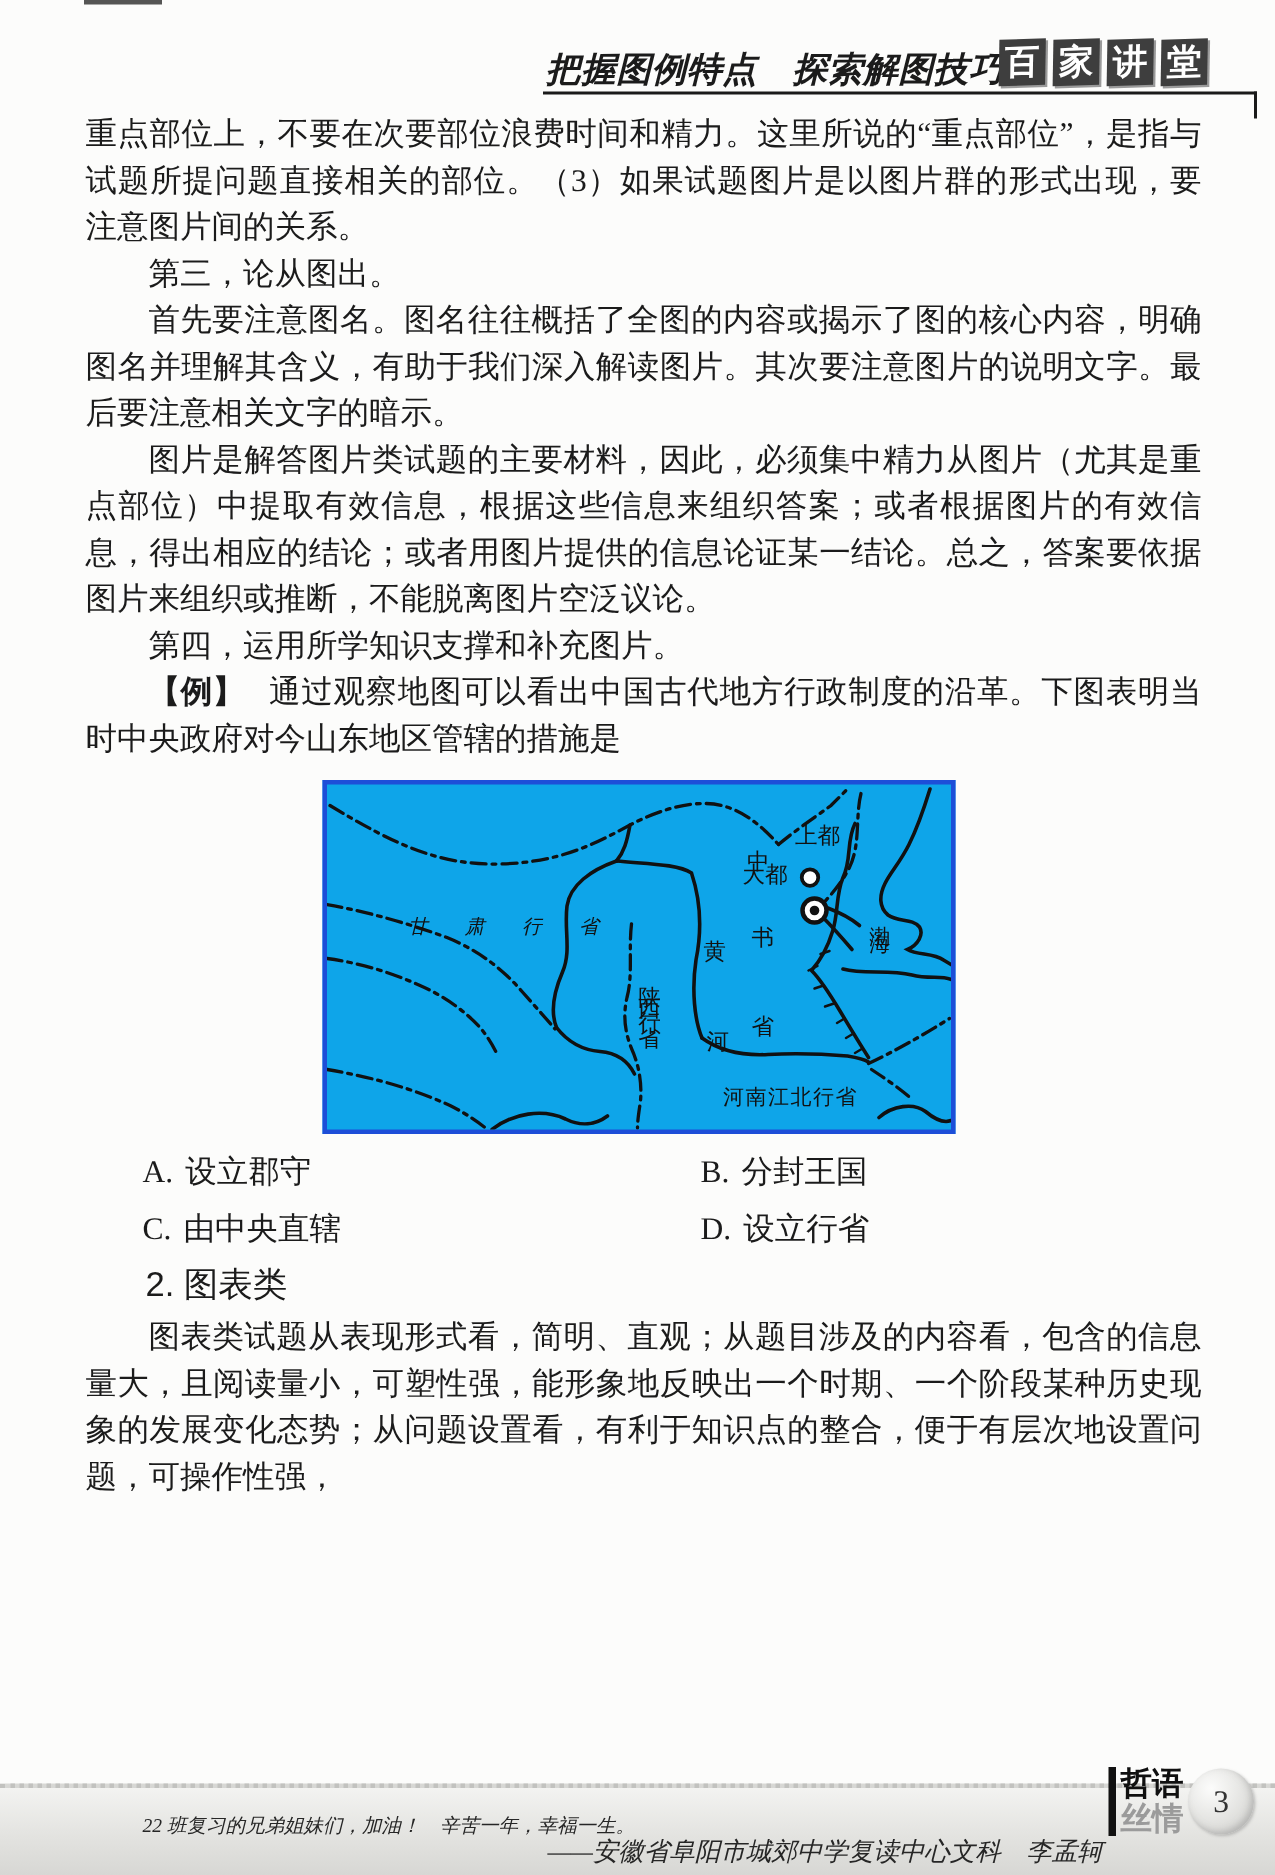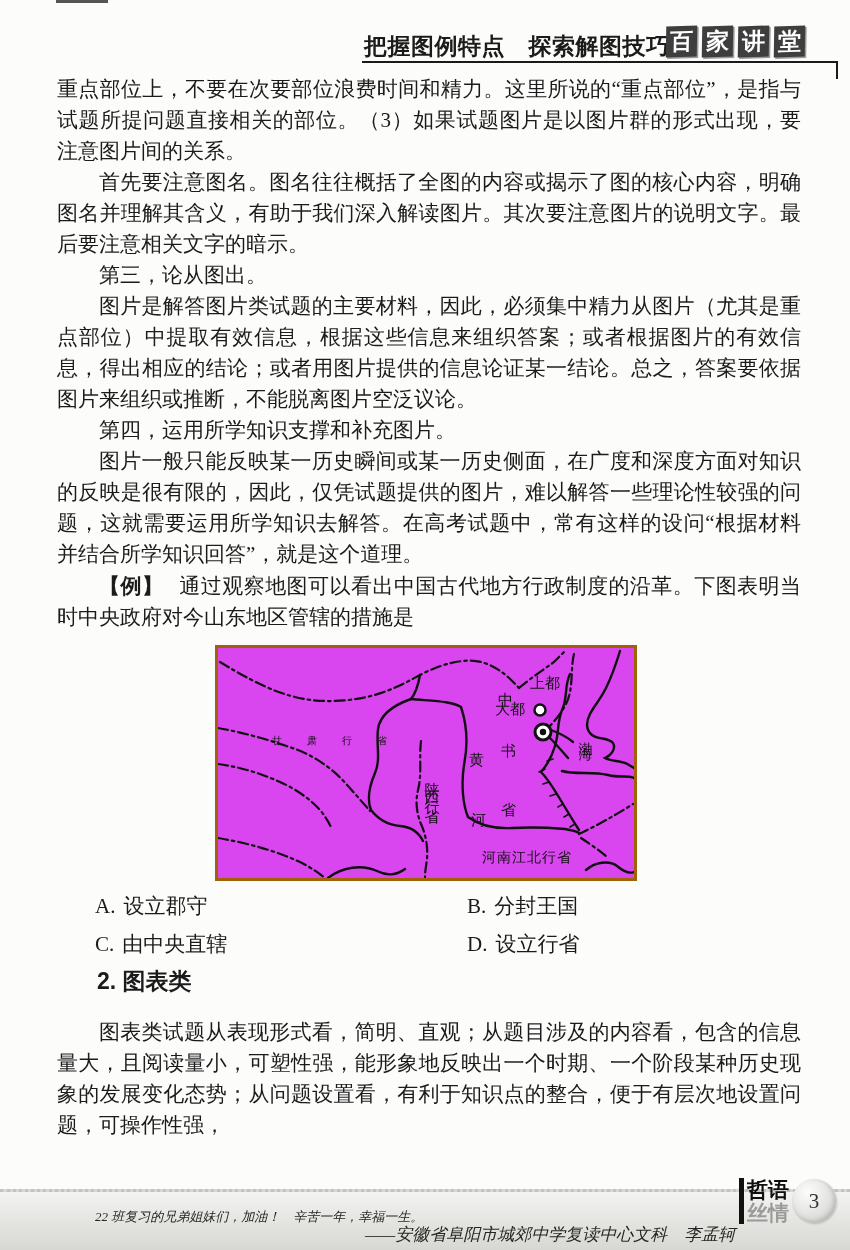--- a/index.html
+++ b/index.html
@@ -2,55 +2,55 @@
 <html><head>
 <meta charset="utf-8">
 <style>
   html,body{margin:0;padding:0;background:#888;}
   .page{position:relative;width:850px;height:1250px;margin:0 auto;background:#fcfcfb;
         font-family:"Liberation Serif","DejaVu Serif",serif;color:#1b1b1b;overflow:hidden;}
   .scan-mark{position:absolute;left:56px;top:0;width:52px;height:3px;background:#2b2b2b;opacity:.8;}
 
   
   .header-title{position:absolute;left:364px;top:31px;font-size:23px;font-weight:700;
-                letter-spacing:.5px;white-space:nowrap;}
+                font-style:italic;letter-spacing:.5px;white-space:nowrap;}
   .header-logo{position:absolute;left:666px;top:26px;display:flex;gap:5px;}
   .brand-tile{width:31px;height:31px;background:#3e3e3e;color:#fff;text-align:center;
               line-height:31px;font-size:23px;font-weight:700;
               font-family:"Liberation Sans","DejaVu Sans",sans-serif;
               transform:rotate(-2deg) skewX(-3deg);box-shadow:1.5px 1.5px 0 #9a9a9a;}
   .title-rule{position:absolute;left:362px;top:61px;width:306px;border-bottom:2.5px solid #1a1a1a;}
   .logo-bracket{position:absolute;left:668px;top:61px;width:168px;height:16px;
                 border-top:2.5px solid #1a1a1a;border-right:2.5px solid #1a1a1a;}
 
   
   .content{position:absolute;left:57px;top:74px;width:744px;}
   .para{margin:0;font-size:21px;line-height:31px;text-align:justify;text-indent:2em;}
   .para.no-indent{text-indent:0;}
   .example-label,.hint-label{font-family:"Liberation Sans","DejaVu Sans",sans-serif;
                              font-weight:700;margin-right:16px;}
   .hint-text{font-style:italic;}
 
   
   .map-figure{position:relative;width:416px;height:230px;margin:12px 0 10px 158px;
-              border:3px solid #a16207;background:#d946ef;}
+              border:3px solid #1d4ed8;background:#0ea5e9;}
   .map-figure svg{position:absolute;left:0;top:0;}
   .dd{fill:none;stroke:#111;stroke-width:2.2;stroke-dasharray:10 4 2.5 4;stroke-linecap:round;}
   .sl{fill:none;stroke:#111;stroke-width:2.4;stroke-linecap:round;}
   .map-label{position:absolute;line-height:1;color:#111;white-space:nowrap;
              font-family:"Liberation Serif","DejaVu Serif",serif;}
   .map-label.vert{writing-mode:vertical-rl;}
 
   
   .options-grid{display:grid;grid-template-columns:372px auto;row-gap:7px;
                 margin:4px 0 0 38px;font-size:21px;line-height:31px;}
   .option-key{margin-right:8px;}
 
   
-  .section-heading{margin:6px 0 20px 40px;font-size:23px;font-weight:700;
+  .section-heading{margin:6px 0 4px 40px;font-size:23px;font-weight:400;
                    font-family:"Liberation Sans","DejaVu Sans",sans-serif;}
 
   
   .footer{position:absolute;left:0;right:0;bottom:0;height:58px;
           background:linear-gradient(180deg,#f3f3f1 0%,#e3e3e0 55%,#d7d7d4 100%);
           border-top:3px dotted #c2c2bf;}
   .footer-note1{position:absolute;left:95px;top:16px;font-size:13px;font-style:italic;color:#262626;}
   .footer-note2{position:absolute;left:365px;top:31px;font-size:17px;font-style:italic;color:#262626;}
   .footer-brand{position:absolute;right:14px;top:-14px;display:flex;align-items:center;text-align:right;}
   .brand-bar{width:5px;height:46px;background:#111;margin-right:3px;}
@@ -78,25 +78,24 @@
       <div class="brand-tile">讲</div>
       <div class="brand-tile">堂</div>
     </div>
   <div class="title-rule"></div>
   <div class="logo-bracket"></div>
 
   <div class="content">
 
     <div>
         <p class="para no-indent">重点部位上，不要在次要部位浪费时间和精力。这里所说的“重点部位”，是指与试题所提问题直接相关的部位。（3）如果试题图片是以图片群的形式出现，要注意图片间的关系。</p>
+        <p class="para">第三，论从图出。</p>
         <p class="para">首先要注意图名。图名往往概括了全图的内容或揭示了图的核心内容，明确图名并理解其含义，有助于我们深入解读图片。其次要注意图片的说明文字。最后要注意相关文字的暗示。</p>
-        <p class="para">第三，论从图出。</p>
         <p class="para">图片是解答图片类试题的主要材料，因此，必须集中精力从图片（尤其是重点部位）中提取有效信息，根据这些信息来组织答案；或者根据图片的有效信息，得出相应的结论；或者用图片提供的信息论证某一结论。总之，答案要依据图片来组织或推断，不能脱离图片空泛议论。</p>
         <p class="para">第四，运用所学知识支撑和补充图片。</p>
-        <p class="para">图片一般只能反映某一历史瞬间或某一历史侧面，在广度和深度方面对知识的反映是很有限的，因此，仅凭试题提供的图片，难以解答一些理论性较强的问题，这就需要运用所学知识去解答。在高考试题中，常有这样的设问“根据材料并结合所学知识回答”，就是这个道理。</p>
       </div>
 
     <p class="para">
       <span class="example-label">【例】</span><span>通过观察地图可以看出中国古代地方行政制度的沿革。下图表明当时中央政府对今山东地区管辖的措施是</span>
     </p>
 
     <div class="map-figure">
       <svg width="416" height="230" viewBox="0 0 416 230">
 
         <path class="dd" d="M2,14 C45,40 75,54 115,53 C155,52 178,40 202,27 C225,15 247,10 263,14 C279,18 291,29 301,40"></path>
@@ -130,21 +129,21 @@
           <circle cx="325" cy="84" r="3.2" fill="#111"></circle>
         </g>
       </svg>
       <div>
           <div class="map-label" style="left: 312px; top: 28px; font-size: 15px;">上都</div>
           <div class="map-label" style="left: 280px; top: 45px; font-size: 15px;">中</div>
           <div class="map-label" style="left: 277px; top: 54px; font-size: 15px;">大都</div>
           <div class="map-label" style="left: 283px; top: 96px; font-size: 15px;">书</div>
           <div class="map-label" style="left: 283px; top: 155px; font-size: 15px;">省</div>
           <div class="map-label vert" style="left: 360px; top: 83px; font-size: 14px; letter-spacing: 5px;">渤海</div>
-          <div class="map-label" style="left: 54px; top: 88px; font-size: 10px; letter-spacing: 25px;">甘肃行省</div>
+          <div class="map-label" style="left: 54px; top: 88px; font-size: 13px; letter-spacing: 25px; font-style: italic;">甘肃行省</div>
           <div class="map-label vert" style="left: 206px; top: 122px; font-size: 15px; letter-spacing: 9px;">陕西行省</div>
           <div class="map-label" style="left: 251px; top: 105px; font-size: 15px;">黄</div>
           <div class="map-label" style="left: 253px; top: 165px; font-size: 15px;">河</div>
           <div class="map-label" style="left: 264px; top: 203px; font-size: 14px; letter-spacing: 1px;">河南江北行省</div>
         </div>
     </div>
 
     <div class="options-grid">
         <div><span class="option-key">A.</span><span>设立郡守</span></div>
         <div><span class="option-key">B.</span><span>分封王国</span></div>

